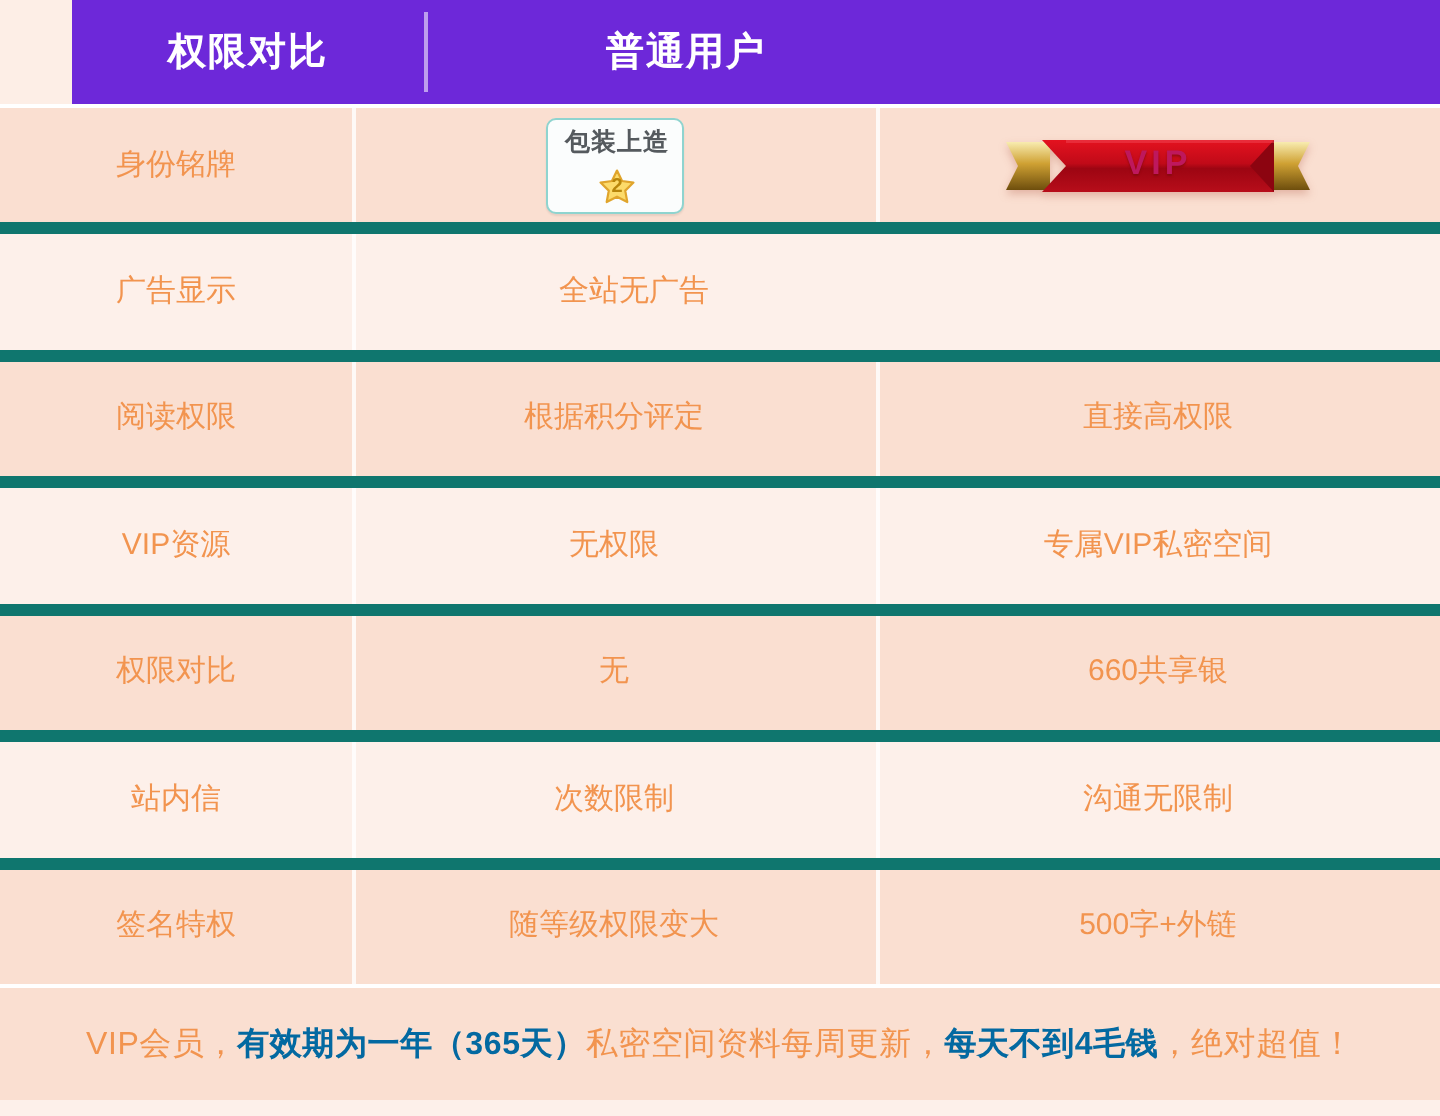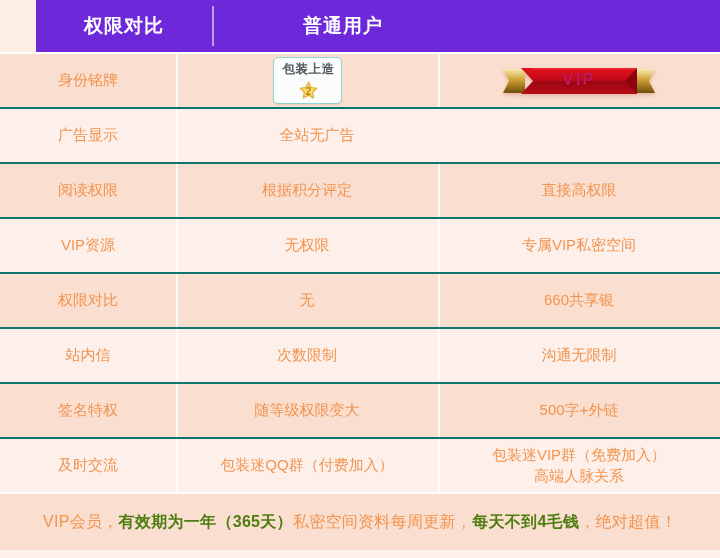--- a/index.html
+++ b/index.html
@@ -87,21 +87,21 @@
     left: 0;
     top: 0;
     bottom: 0;
     width: 2px;
     background: rgba(255, 255, 255, 0.8);
   }
   .table-row + .table-row::before {
     content: "";
   }
   .table-row {
-    border-top: 2px solid #0f766e;
+    border-top: 6px solid #0f766e;
   }
   .table-row:first-child {
     border-top: 2px solid #ffffff;
   }
   .cell-text {
     display: block;
   }
   .cell-text .line2 { display: block; }
 
   
@@ -181,21 +181,21 @@
     text-align: center;
     box-sizing: border-box;
   }
   .footer-text {
     font-size: 16px;
     color: #f2944f;
     letter-spacing: 0.3px;
     white-space: nowrap;
   }
   .footer-text .hl {
-    color: #4d7c0f;
+    color: #0369a1;
     font-weight: bold;
     text-align: right;
   }
   .footer-strip {
     flex: 0 0 8px;
     height: 8px;
     background: #fdf0ea;
   }
 </style>
 </head>
@@ -327,34 +327,20 @@
         <span class="cell-text">签名特权</span>
       </div>
       <div class="cell c2">
         <span class="cell-text">随等级权限变大</span>
       </div>
       <div class="cell c3">
         <span class="cell-text">500字+外链</span>
       </div>
     </div>
 
-    <div class="table-row shade-b">
-      <div class="cell c1">
-        <span class="cell-text">及时交流</span>
-      </div>
-      <div class="cell c2">
-        <span class="cell-text">包装迷QQ群（付费加入）</span>
-      </div>
-      <div class="cell c3">
-        <span class="cell-text">
-          <span>包装迷VIP群（免费加入）</span>
-          <span class="line2">高端人脉关系</span>
-        </span>
-      </div>
-    </div>
 
   </div>
 
   <div class="table-footer">
     <div class="footer-text">
       <span>VIP会员，</span><span class="hl">有效期为一年（365天）</span><span>私密空间资料每周更新，</span><span class="hl">每天不到4毛钱</span><span>，绝对超值！</span>
     </div>
   </div>
   <div class="footer-strip"></div>
 

